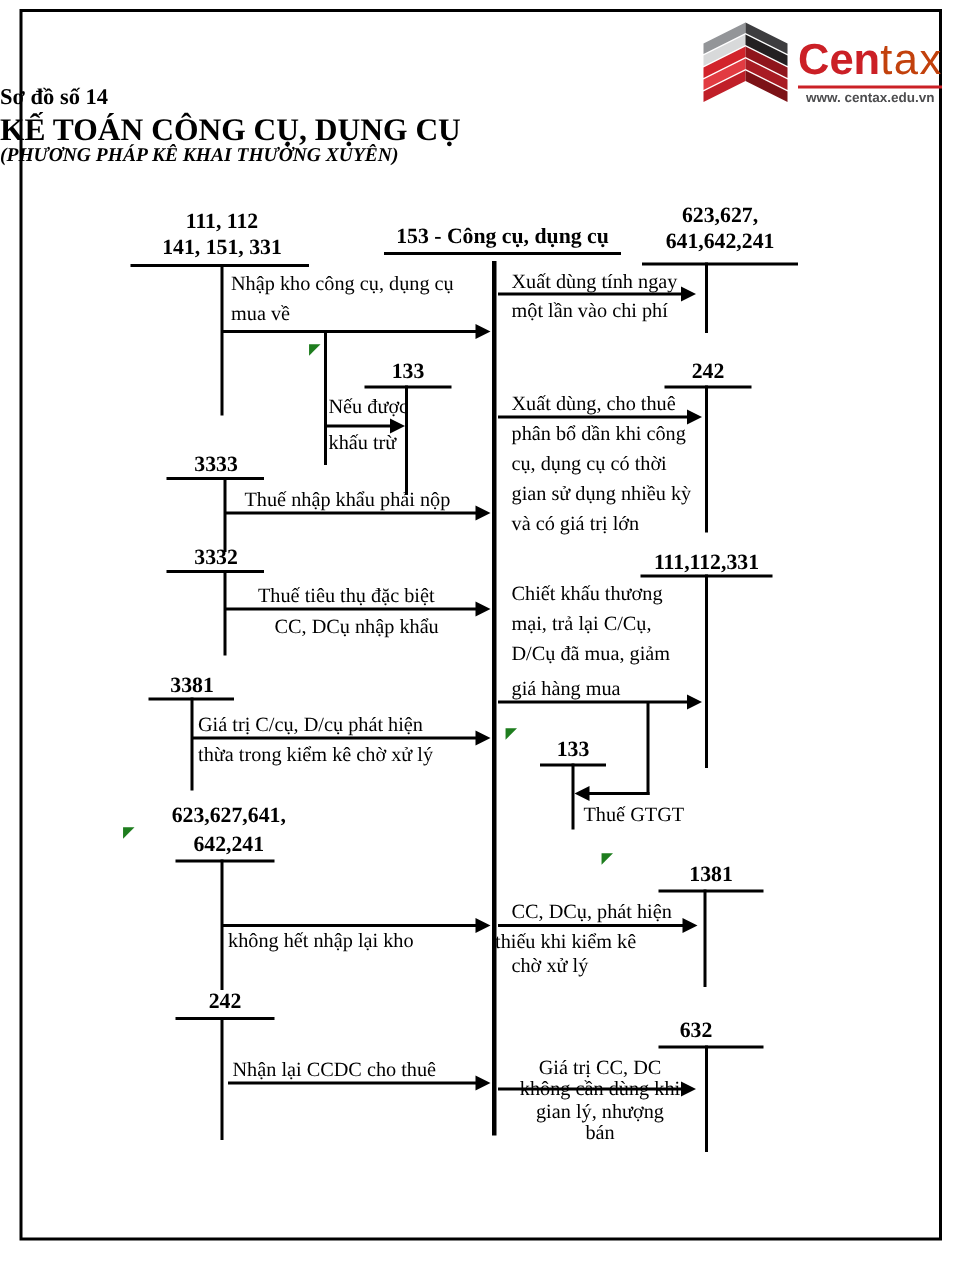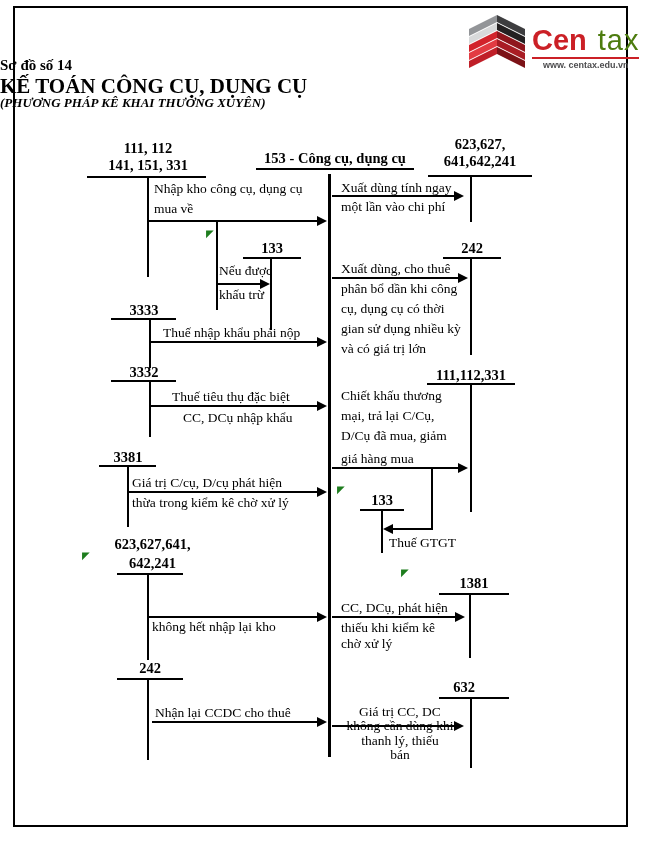--- a/index.html
+++ b/index.html
@@ -39,21 +39,21 @@
           <polygon points="35,9 63,23 63,30 35,16" fill="#232021"></polygon>
         <polygon points="7,31 35,17 35,24 7,38" fill="#d2232b"></polygon>
           <polygon points="35,17 63,31 63,38 35,24" fill="#8f151c"></polygon>
         <polygon points="7,39 35,25 35,32 7,46" fill="#e23b42"></polygon>
           <polygon points="35,25 63,39 63,46 35,32" fill="#a91c24"></polygon>
         <polygon points="7,47 35,33 35,40 7,54" fill="#c01f28"></polygon>
           <polygon points="35,33 63,47 63,54 35,40" fill="#7c1217"></polygon>
       </svg>
     </span>
     <span style="display:flex;flex-direction:column;">
-      <span class="brand"><span class="red" style="color:#cb2026;">Cen</span><span style="color:#4d7c0f;letter-spacing:1px;margin-left:11px;">tax</span></span>
+      <span class="brand"><span class="red" style="color:#cb2026;">Cen</span><span style="color:#c2410c;letter-spacing:1px;">tax</span></span>
       <span class="site">www. centax.edu.vn</span>
     </span>
   </div>
 
   <div class="title" style="top:57px;font-size:15px;">Sơ đồ số 14</div>
   <div class="title" style="top:74px;font-size:21px;">KẾ TOÁN CÔNG CỤ, DỤNG CỤ</div>
   <div class="title" style="top:95px;font-size:13px;font-style:italic;">(PHƯƠNG PHÁP KÊ KHAI THƯỜNG XUYÊN)</div>
 
   <div class="n" style="left:256px;top:150px;width:158px;border-bottom:2px solid #000;padding-bottom:1px;">153 - Công cụ, dụng cụ</div>
   <div class="vl" style="left:328px;top:174px;width:3px;height:583px;"></div>
@@ -144,25 +144,25 @@
   <div class="hl" style="left:360px;top:509px;width:44px;"></div>
   <div class="vl" style="left:381px;top:509px;height:44px;"></div>
   <div class="t" style="left:389px;top:535px;">Thuế GTGT</div>
 
   <div class="gm" style="left:401px;top:568px;">◤</div>
   <div class="n" style="left:439px;top:575px;width:70px;">1381</div>
   <div class="hl" style="left:439px;top:593px;width:70px;"></div>
   <div class="vl" style="left:469px;top:593px;height:65px;"></div>
   <div class="t" style="left:341px;top:600px;">CC, DCụ, phát hiện</div>
   <div class="ar r" style="left:332px;top:616px;width:124px;"></div>
-  <div class="t" style="left:341px;top:620px;text-align:right;">thiếu khi kiểm kê</div>
+  <div class="t" style="left:330px;top:620px;text-align:right;">thiếu khi kiểm kê</div>
   <div class="t" style="left:341px;top:636px;">chờ xử lý</div>
 
   <div class="n" style="left:429px;top:679px;width:70px;">632</div>
   <div class="hl" style="left:439px;top:697px;width:70px;"></div>
   <div class="vl" style="left:470px;top:697px;height:71px;"></div>
   <div class="t ctr" style="left:334px;top:704px;width:132px;">Giá trị CC, DC</div>
   <div class="t ctr" style="left:334px;top:718px;width:132px;">không cần dùng khi</div>
   <div class="ar r" style="left:332px;top:725px;width:123px;"></div>
-  <div class="t ctr" style="left:334px;top:733px;width:132px;">thanh lý, thiếu</div>
+  <div class="t ctr" style="left:334px;top:733px;width:132px;">gian lý, nhượng</div>
   <div class="t ctr" style="left:334px;top:747px;width:132px;">bán</div>
 
 </div>
 
 </body></html>

